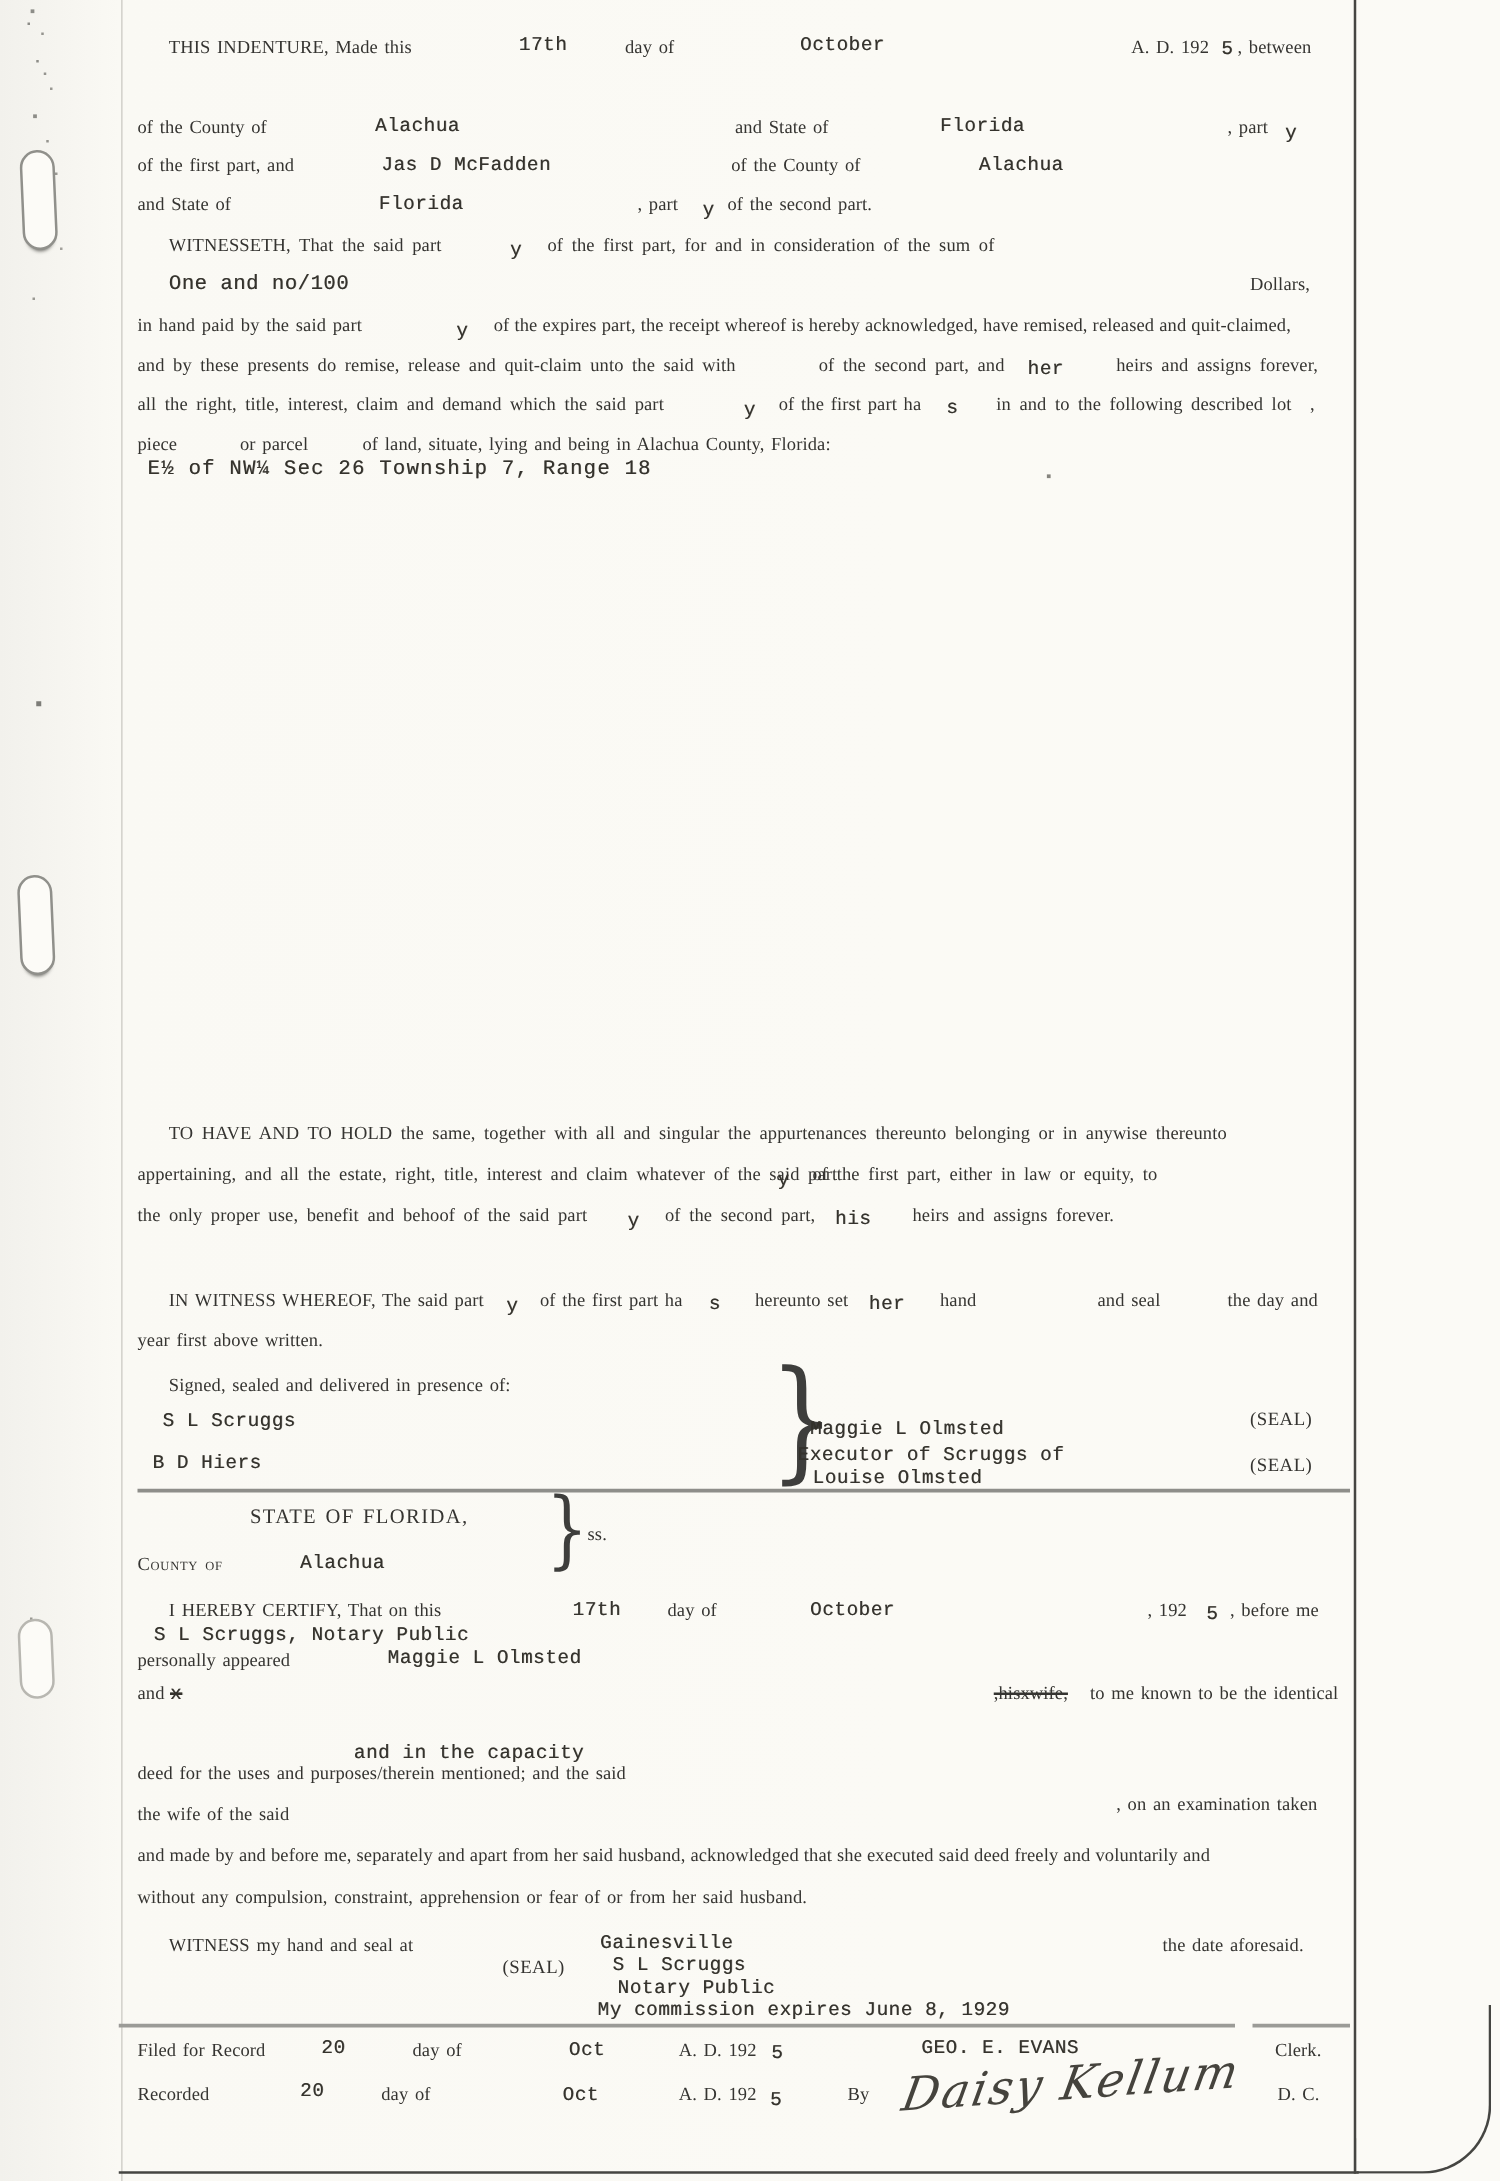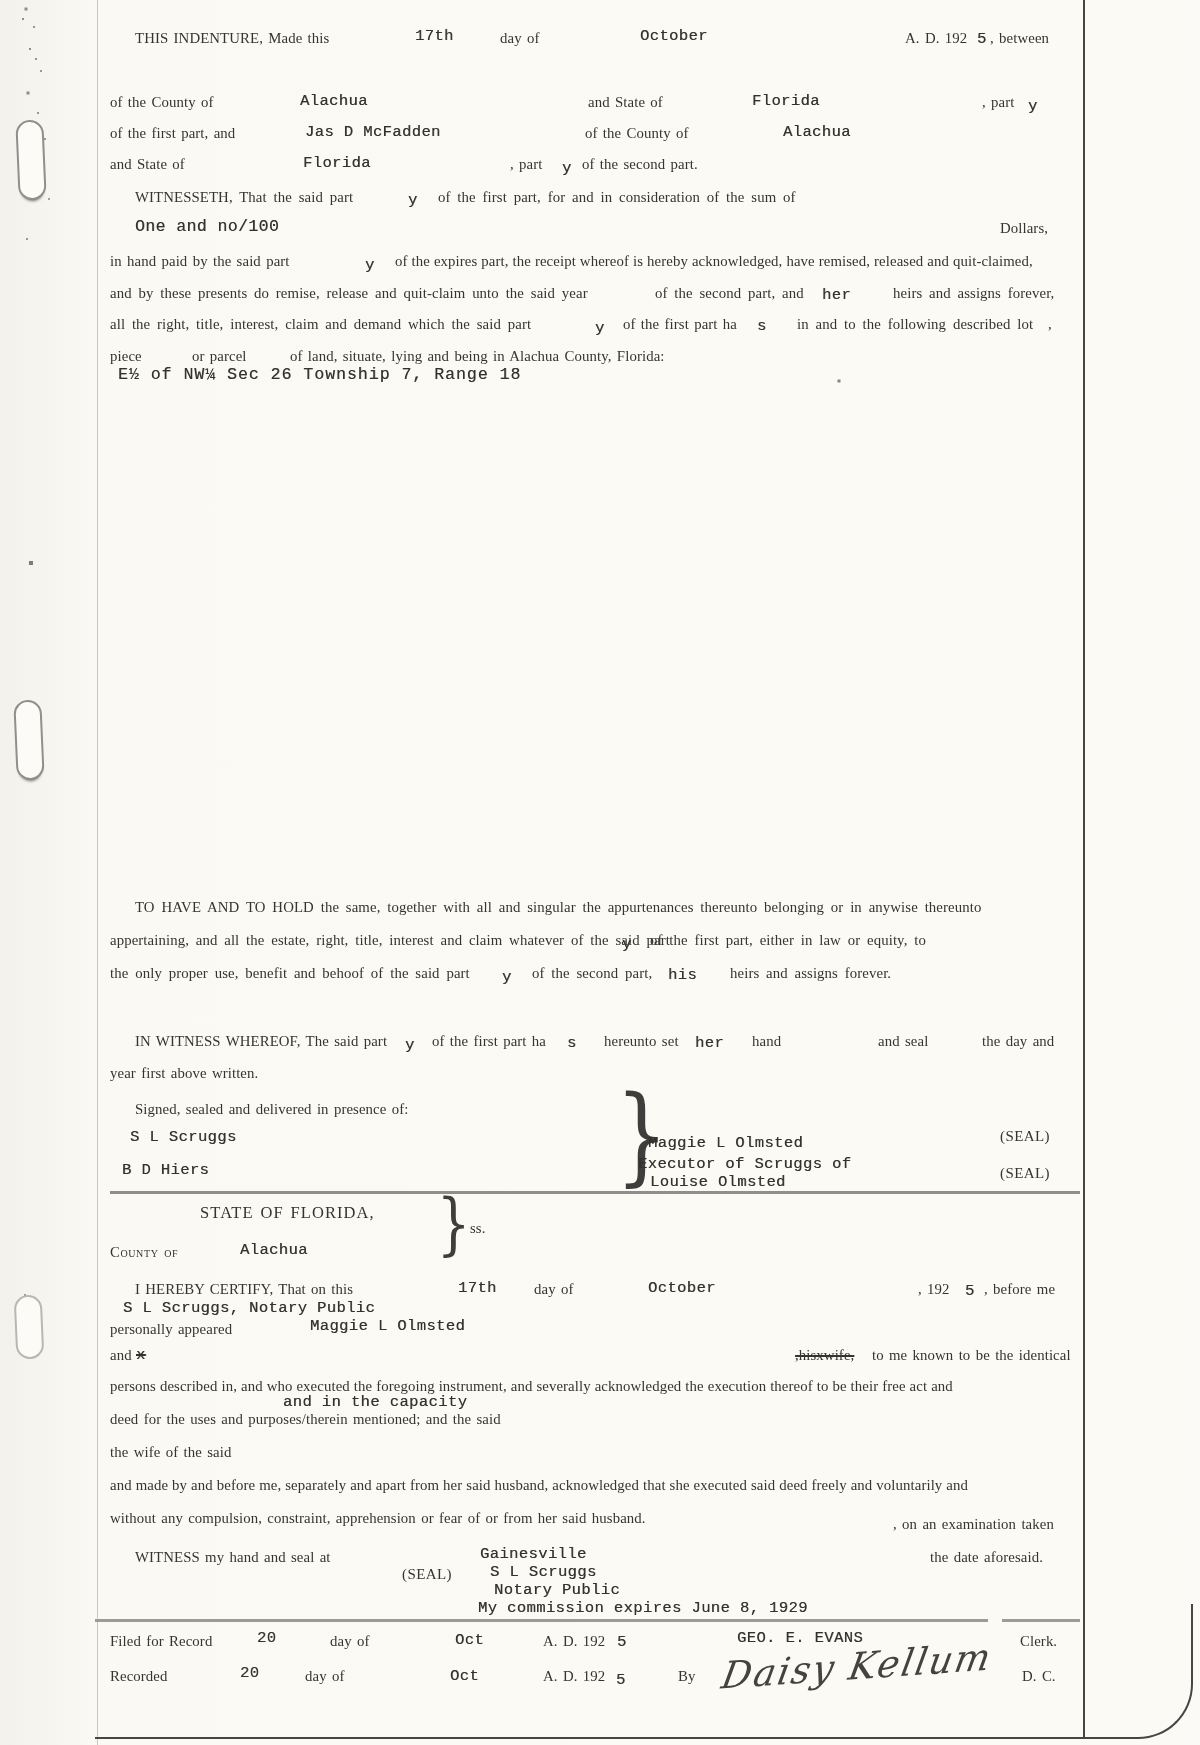--- a/index.html
+++ b/index.html
@@ -100,21 +100,21 @@
   <span class="tw" style="left:408px;top:192px">y</span>
   <span class="pr wide" style="left:438px;top:189px">of the first part, for and in consideration of the sum of</span>
 
   <span class="tw" style="left:135px;top:218px;font-size:16.5px">One and no/100</span>
   <span class="pr" style="left:1000px;top:220px">Dollars,</span>
 
   <span class="pr" style="left:110px;top:253px">in hand paid by the said part</span>
   <span class="tw" style="left:365px;top:257px">y</span>
   <span class="pr tight" style="left:395px;top:253px">of the expires part, the receipt whereof is hereby acknowledged, have remised, released and quit-claimed,</span>
 
-  <span class="pr wide" style="left:110px;top:285px">and by these presents do remise, release and quit-claim unto the said year</span>
+  <span class="pr wide" style="left:110px;top:285px">and by these presents do remise, release and quit-claim unto the said with</span>
   <span class="pr wide" style="left:655px;top:285px">of the second part, and</span>
   <span class="tw" style="left:822px;top:287px">her</span>
   <span class="pr wide" style="left:893px;top:285px">heirs and assigns forever,</span>
 
   <span class="pr wide" style="left:110px;top:316px">all the right, title, interest, claim and demand which the said part</span>
   <span class="tw" style="left:595px;top:320px">y</span>
   <span class="pr" style="left:623px;top:316px">of the first part ha</span>
   <span class="tw" style="left:757px;top:318px">s</span>
   <span class="pr wide" style="left:797px;top:316px">in and to the following described lot</span>
   <span class="pr" style="left:1048px;top:316px">,</span>
@@ -172,25 +172,24 @@
   <span class="pr" style="left:984px;top:1281px">, before me</span>
   <span class="tw" style="left:123px;top:1300px">S L Scruggs, Notary Public</span>
   <span class="pr" style="left:110px;top:1321px">personally appeared</span>
   <span class="tw" style="left:310px;top:1318px">Maggie L Olmsted</span>
 
   <span class="pr" style="left:110px;top:1347px">and</span>
   <span class="tw struck" style="left:136px;top:1347px">x</span>
   <span class="pr struck" style="left:795px;top:1347px">,hisxwife,</span>
   <span class="pr" style="left:872px;top:1347px">to me known to be the identical</span>
 
-  <span class="pr tight" style="left:110px;top:1378px">persons described in, and who executed the foregoing instrument, and severally acknowledged the execution thereof to be their free act and</span>
   <span class="tw" style="left:283px;top:1394px">and in the capacity</span>
   <span class="pr" style="left:110px;top:1411px">deed for the uses and purposes/therein mentioned; and the said</span>
   <span class="pr" style="left:110px;top:1444px">the wife of the said</span>
-  <span class="pr" style="left:893px;top:1516px">, on an examination taken</span>
+  <span class="pr" style="left:893px;top:1436px">, on an examination taken</span>
   <span class="pr" style="left:110px;top:1510px">without any compulsion, constraint, apprehension or fear of or from her said husband.</span>
   <span class="pr tight" style="left:110px;top:1477px">and made by and before me, separately and apart from her said husband, acknowledged that she executed said deed freely and voluntarily and</span>
 
   <span class="pr" style="left:135px;top:1549px">WITNESS my hand and seal at</span>
   <span class="tw" style="left:480px;top:1546px">Gainesville</span>
   <span class="pr" style="left:930px;top:1549px">the date aforesaid.</span>
   <span class="pr seal" style="left:402px;top:1566px">(SEAL)</span>
   <span class="tw" style="left:490px;top:1564px">S L Scruggs</span>
   <span class="tw" style="left:494px;top:1582px">Notary Public</span>
   <span class="tw" style="left:478px;top:1600px">My commission expires June 8, 1929</span>

